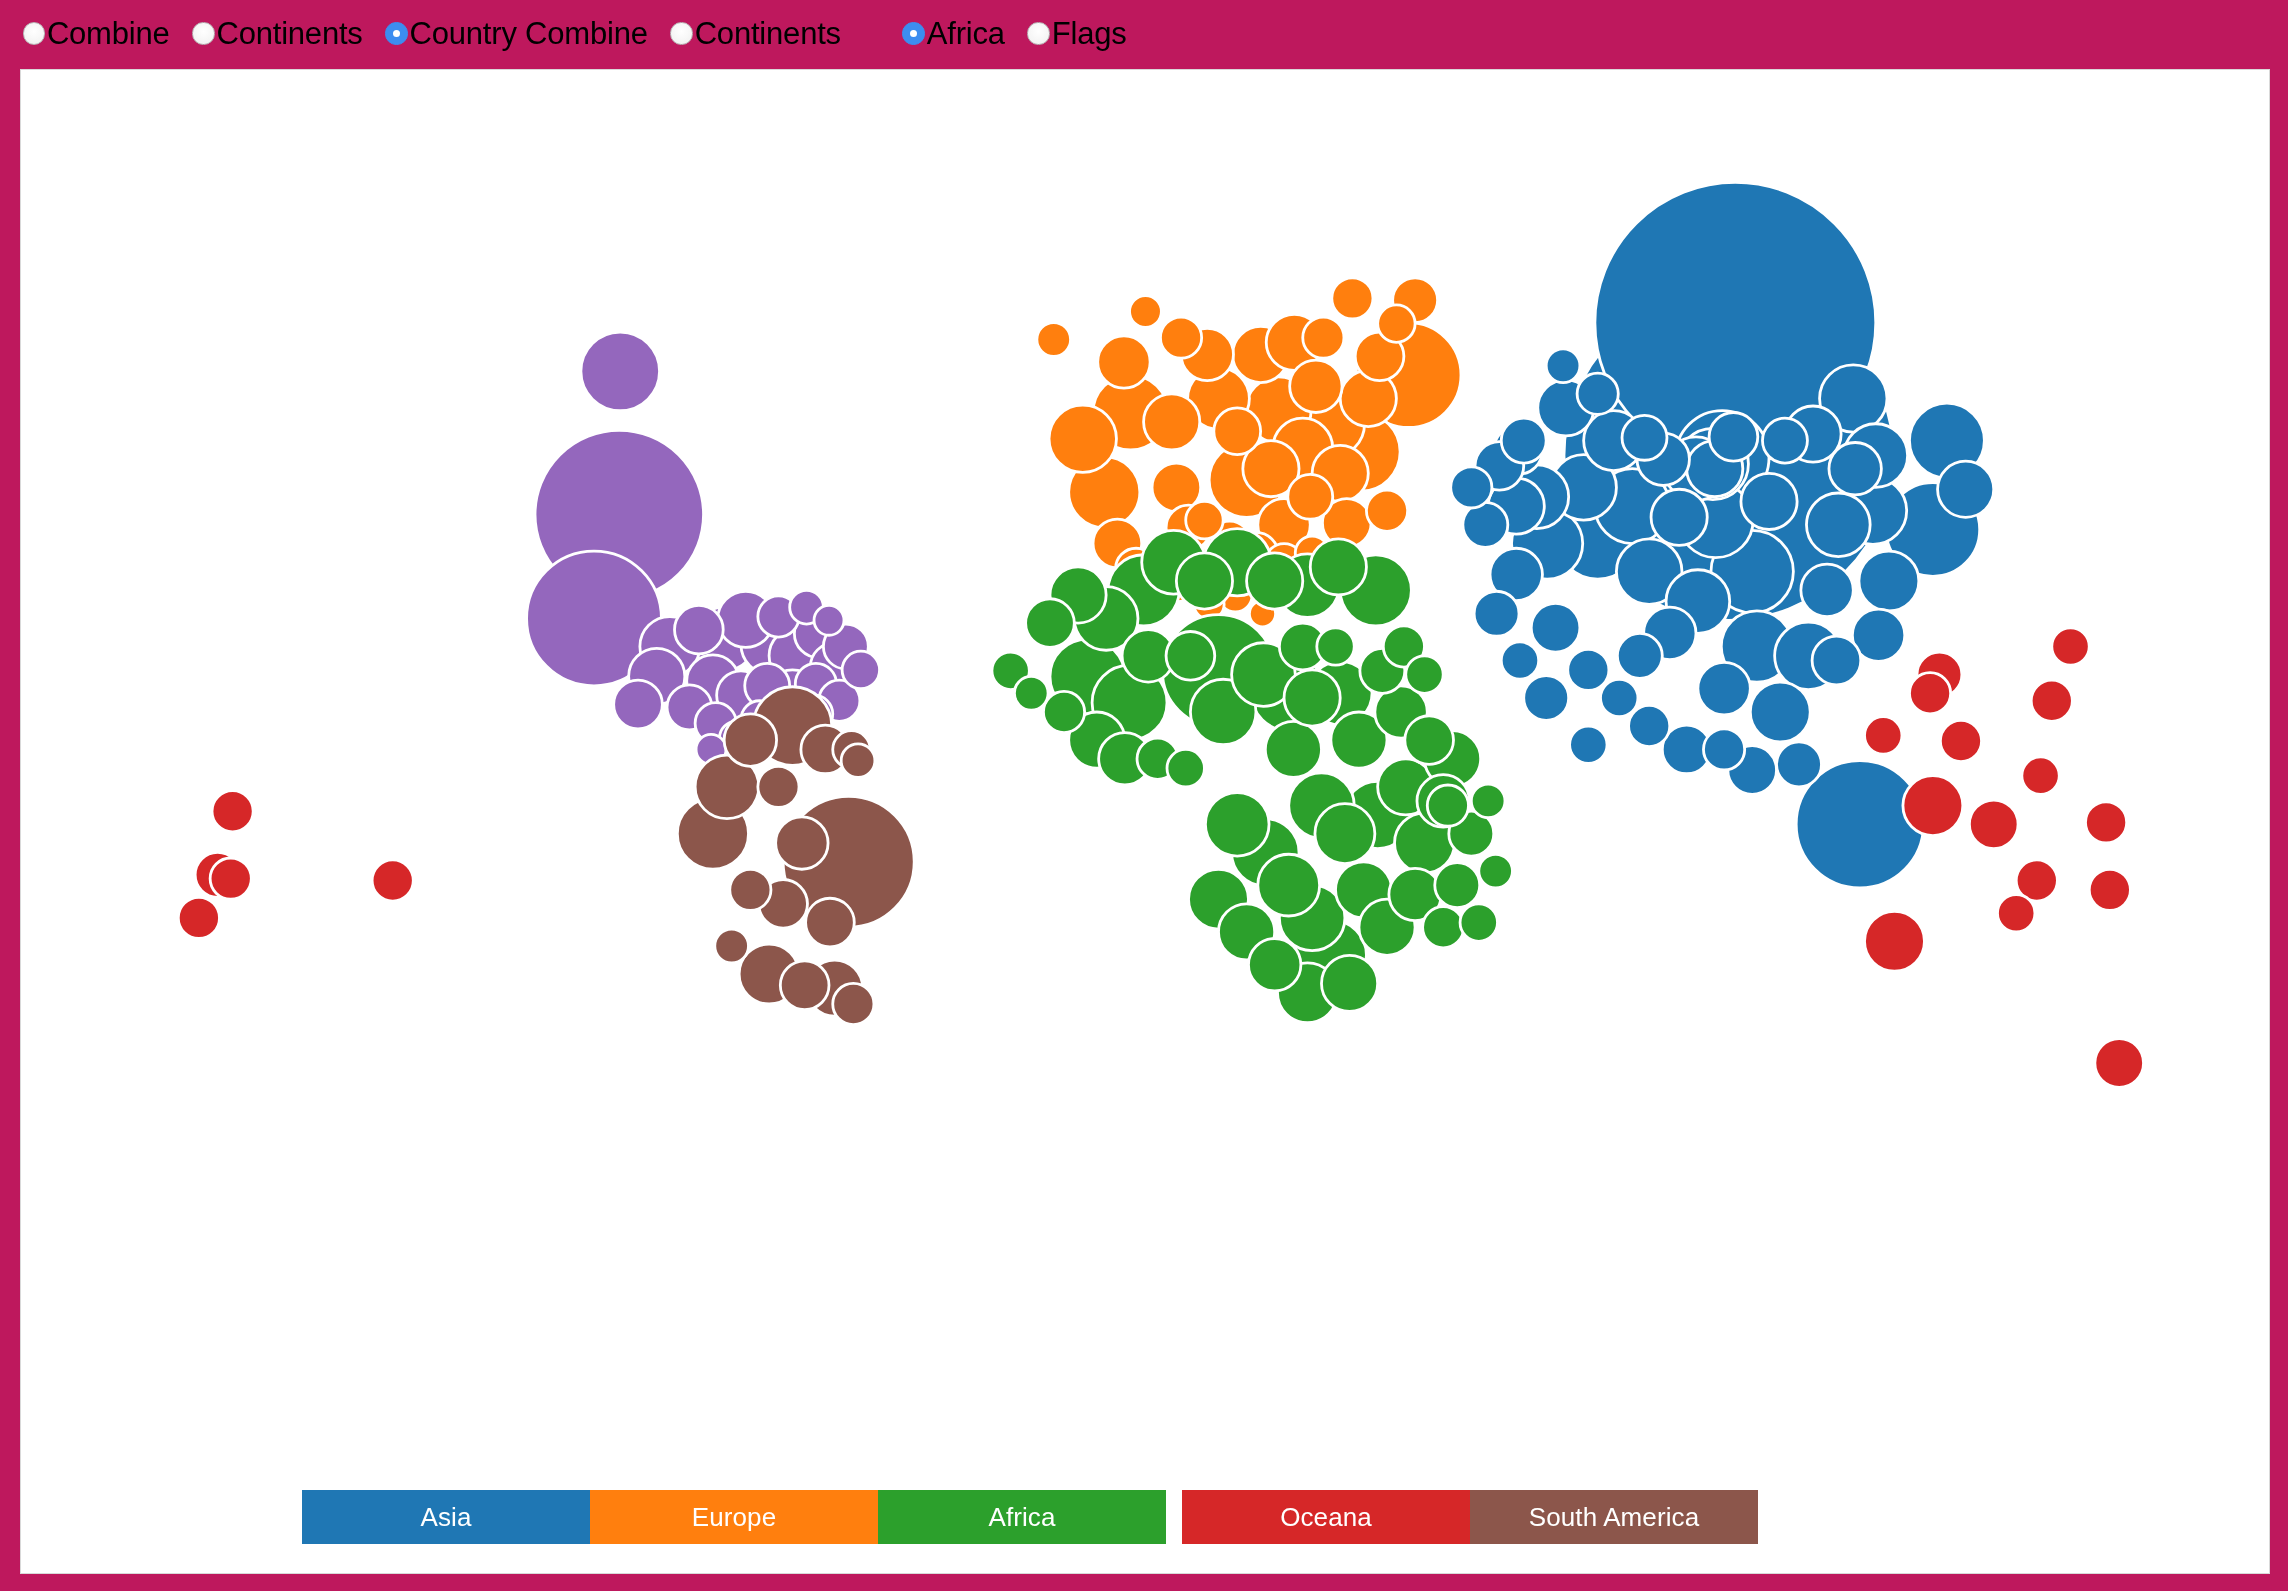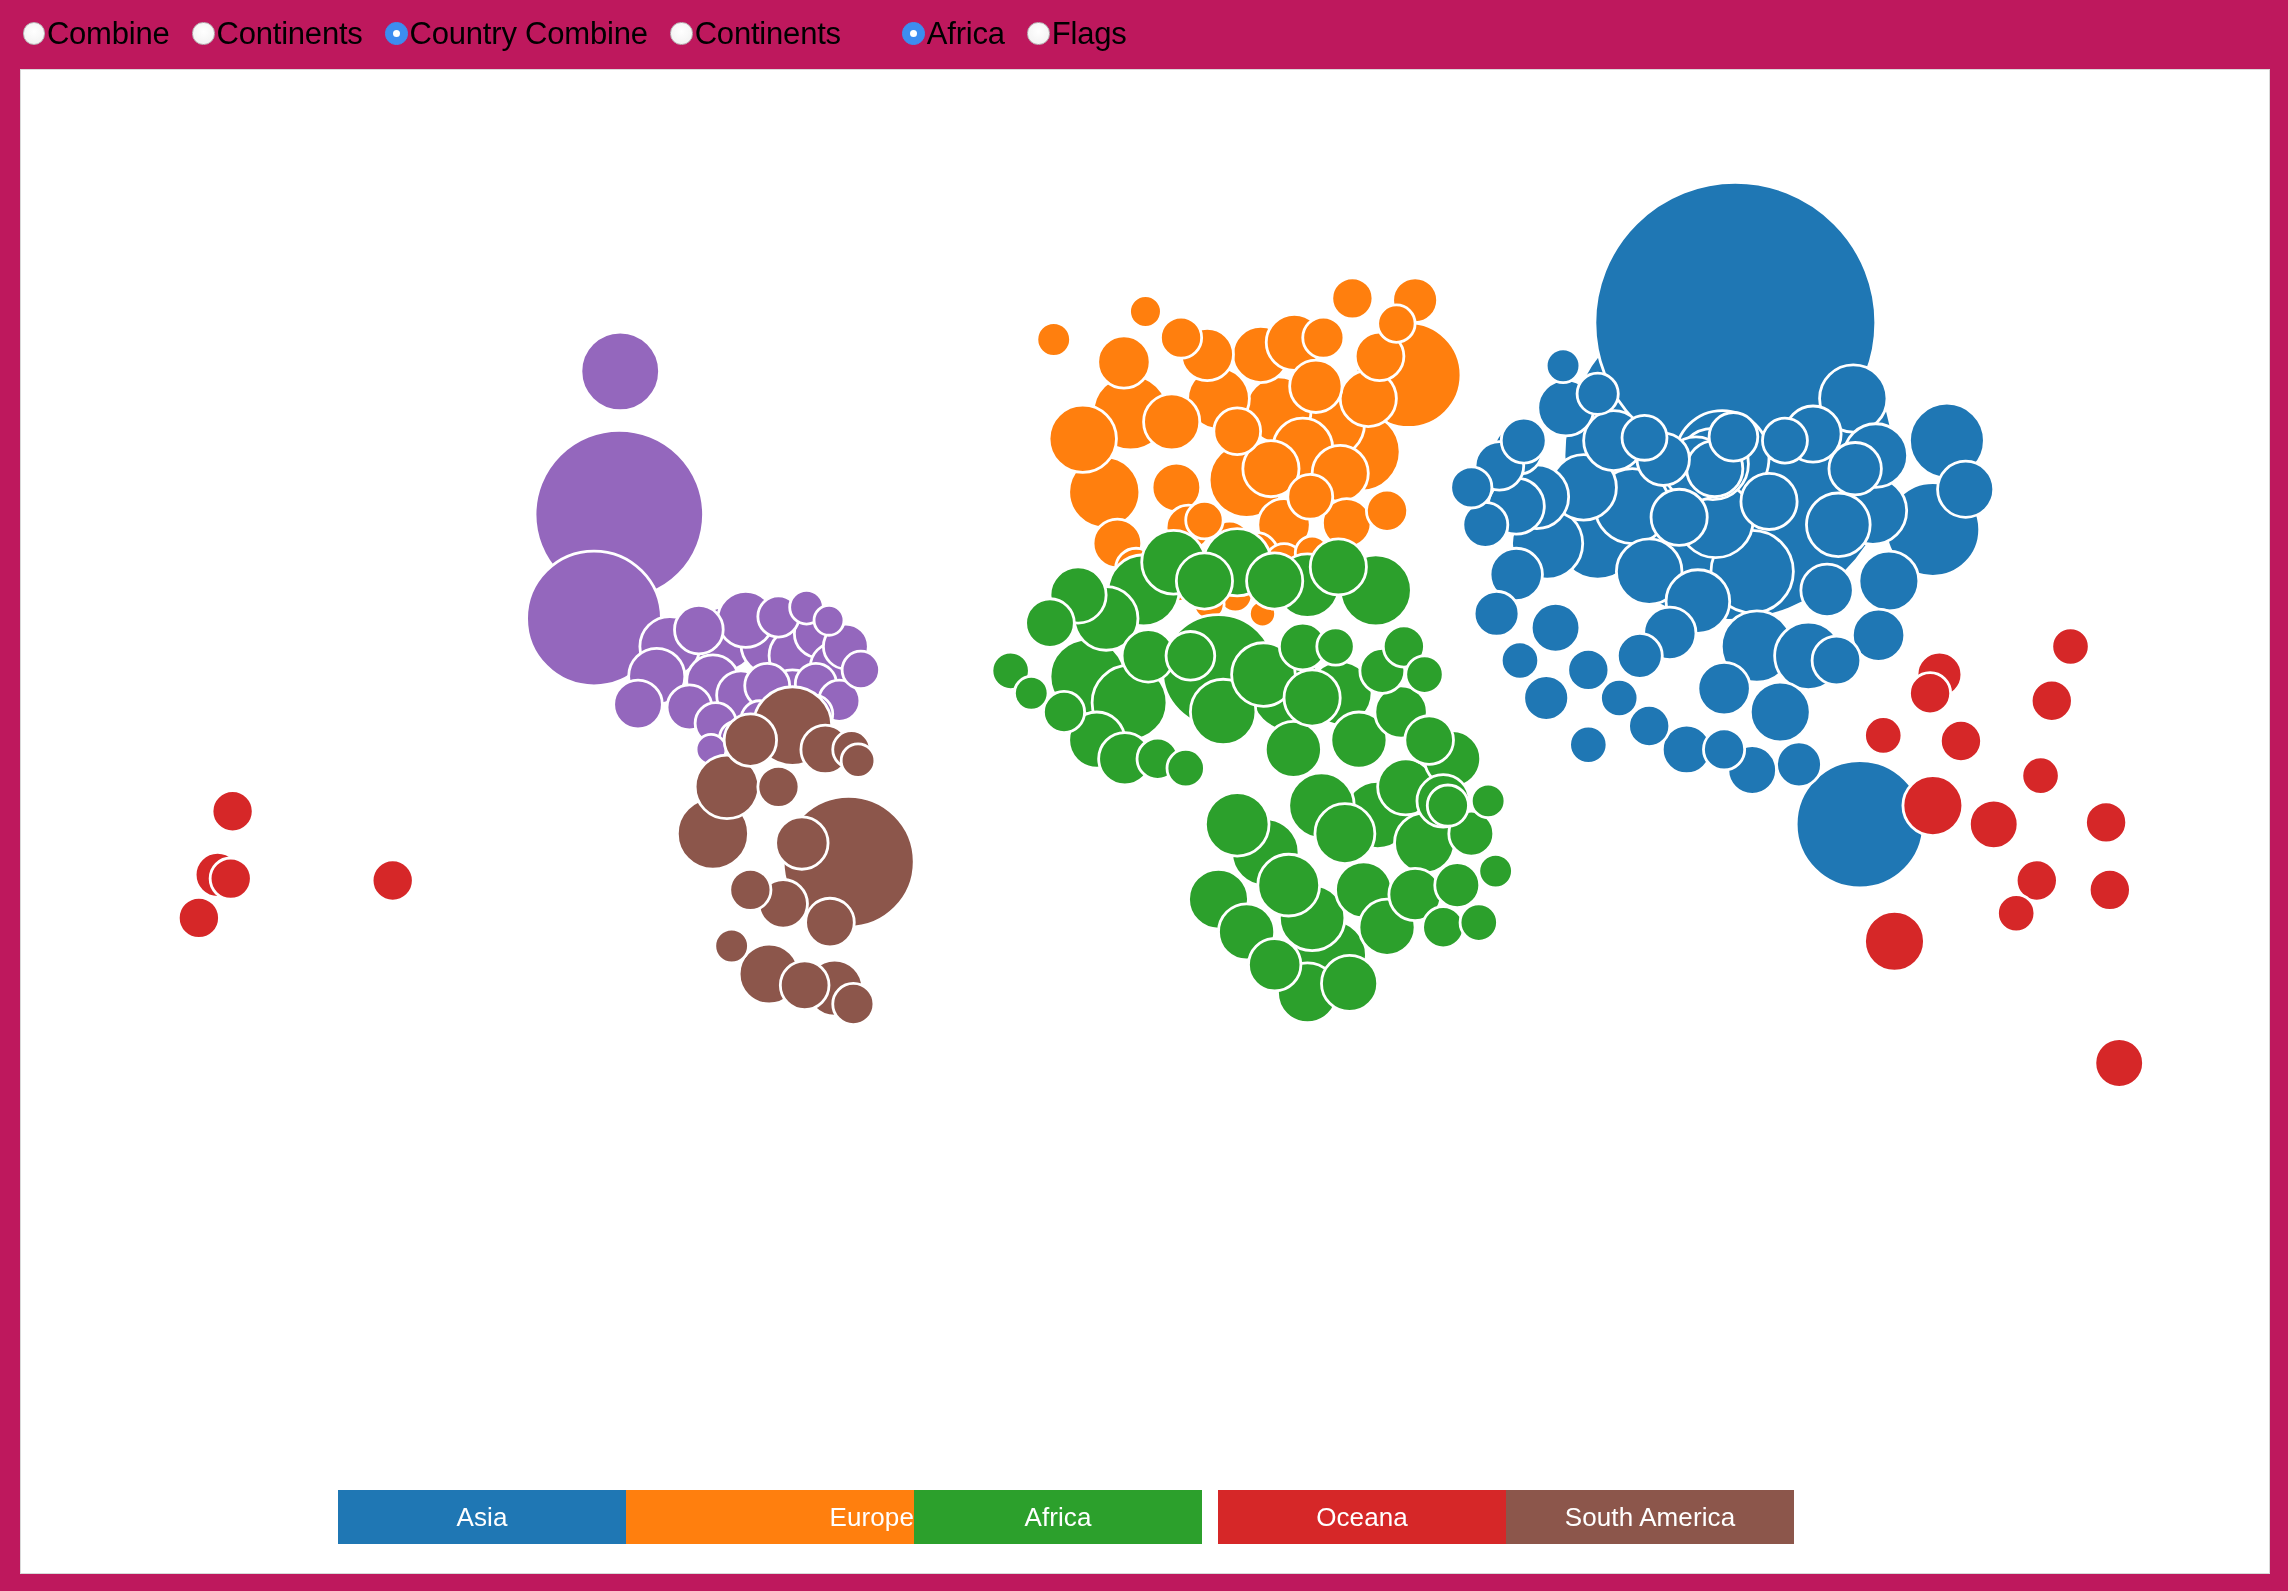--- a/index.html
+++ b/index.html
@@ -407,24 +407,24 @@
           <circle cx="2231" cy="876" r="22"></circle>
           <circle cx="1989" cy="711" r="20"></circle>
           <circle cx="2157" cy="754" r="20"></circle>
           <circle cx="2131" cy="901" r="20"></circle>
           <circle cx="2189" cy="616" r="20"></circle>
         </g>
       </svg>
   </div>
 
   <div id="legend">
-      <div class="legend-block" style="background: rgb(31, 119, 180); margin-left: 36px;">
+      <div class="legend-block" style="background: rgb(31, 119, 180);">
         <span>Asia</span>
       </div>
-      <div class="legend-block" style="background: rgb(255, 127, 14); justify-content: flex-end;">
+      <div class="legend-block" style="background: rgb(255, 127, 14);">
         <span>Europe</span>
       </div>
       <div class="legend-block" style="background: rgb(44, 160, 44);">
         <span>Africa</span>
       </div>
       <div class="legend-block" style="background: rgb(214, 39, 40); margin-left: 16px;">
         <span>Oceana</span>
       </div>
       <div class="legend-block" style="background: rgb(140, 86, 75);">
         <span>South America</span>

